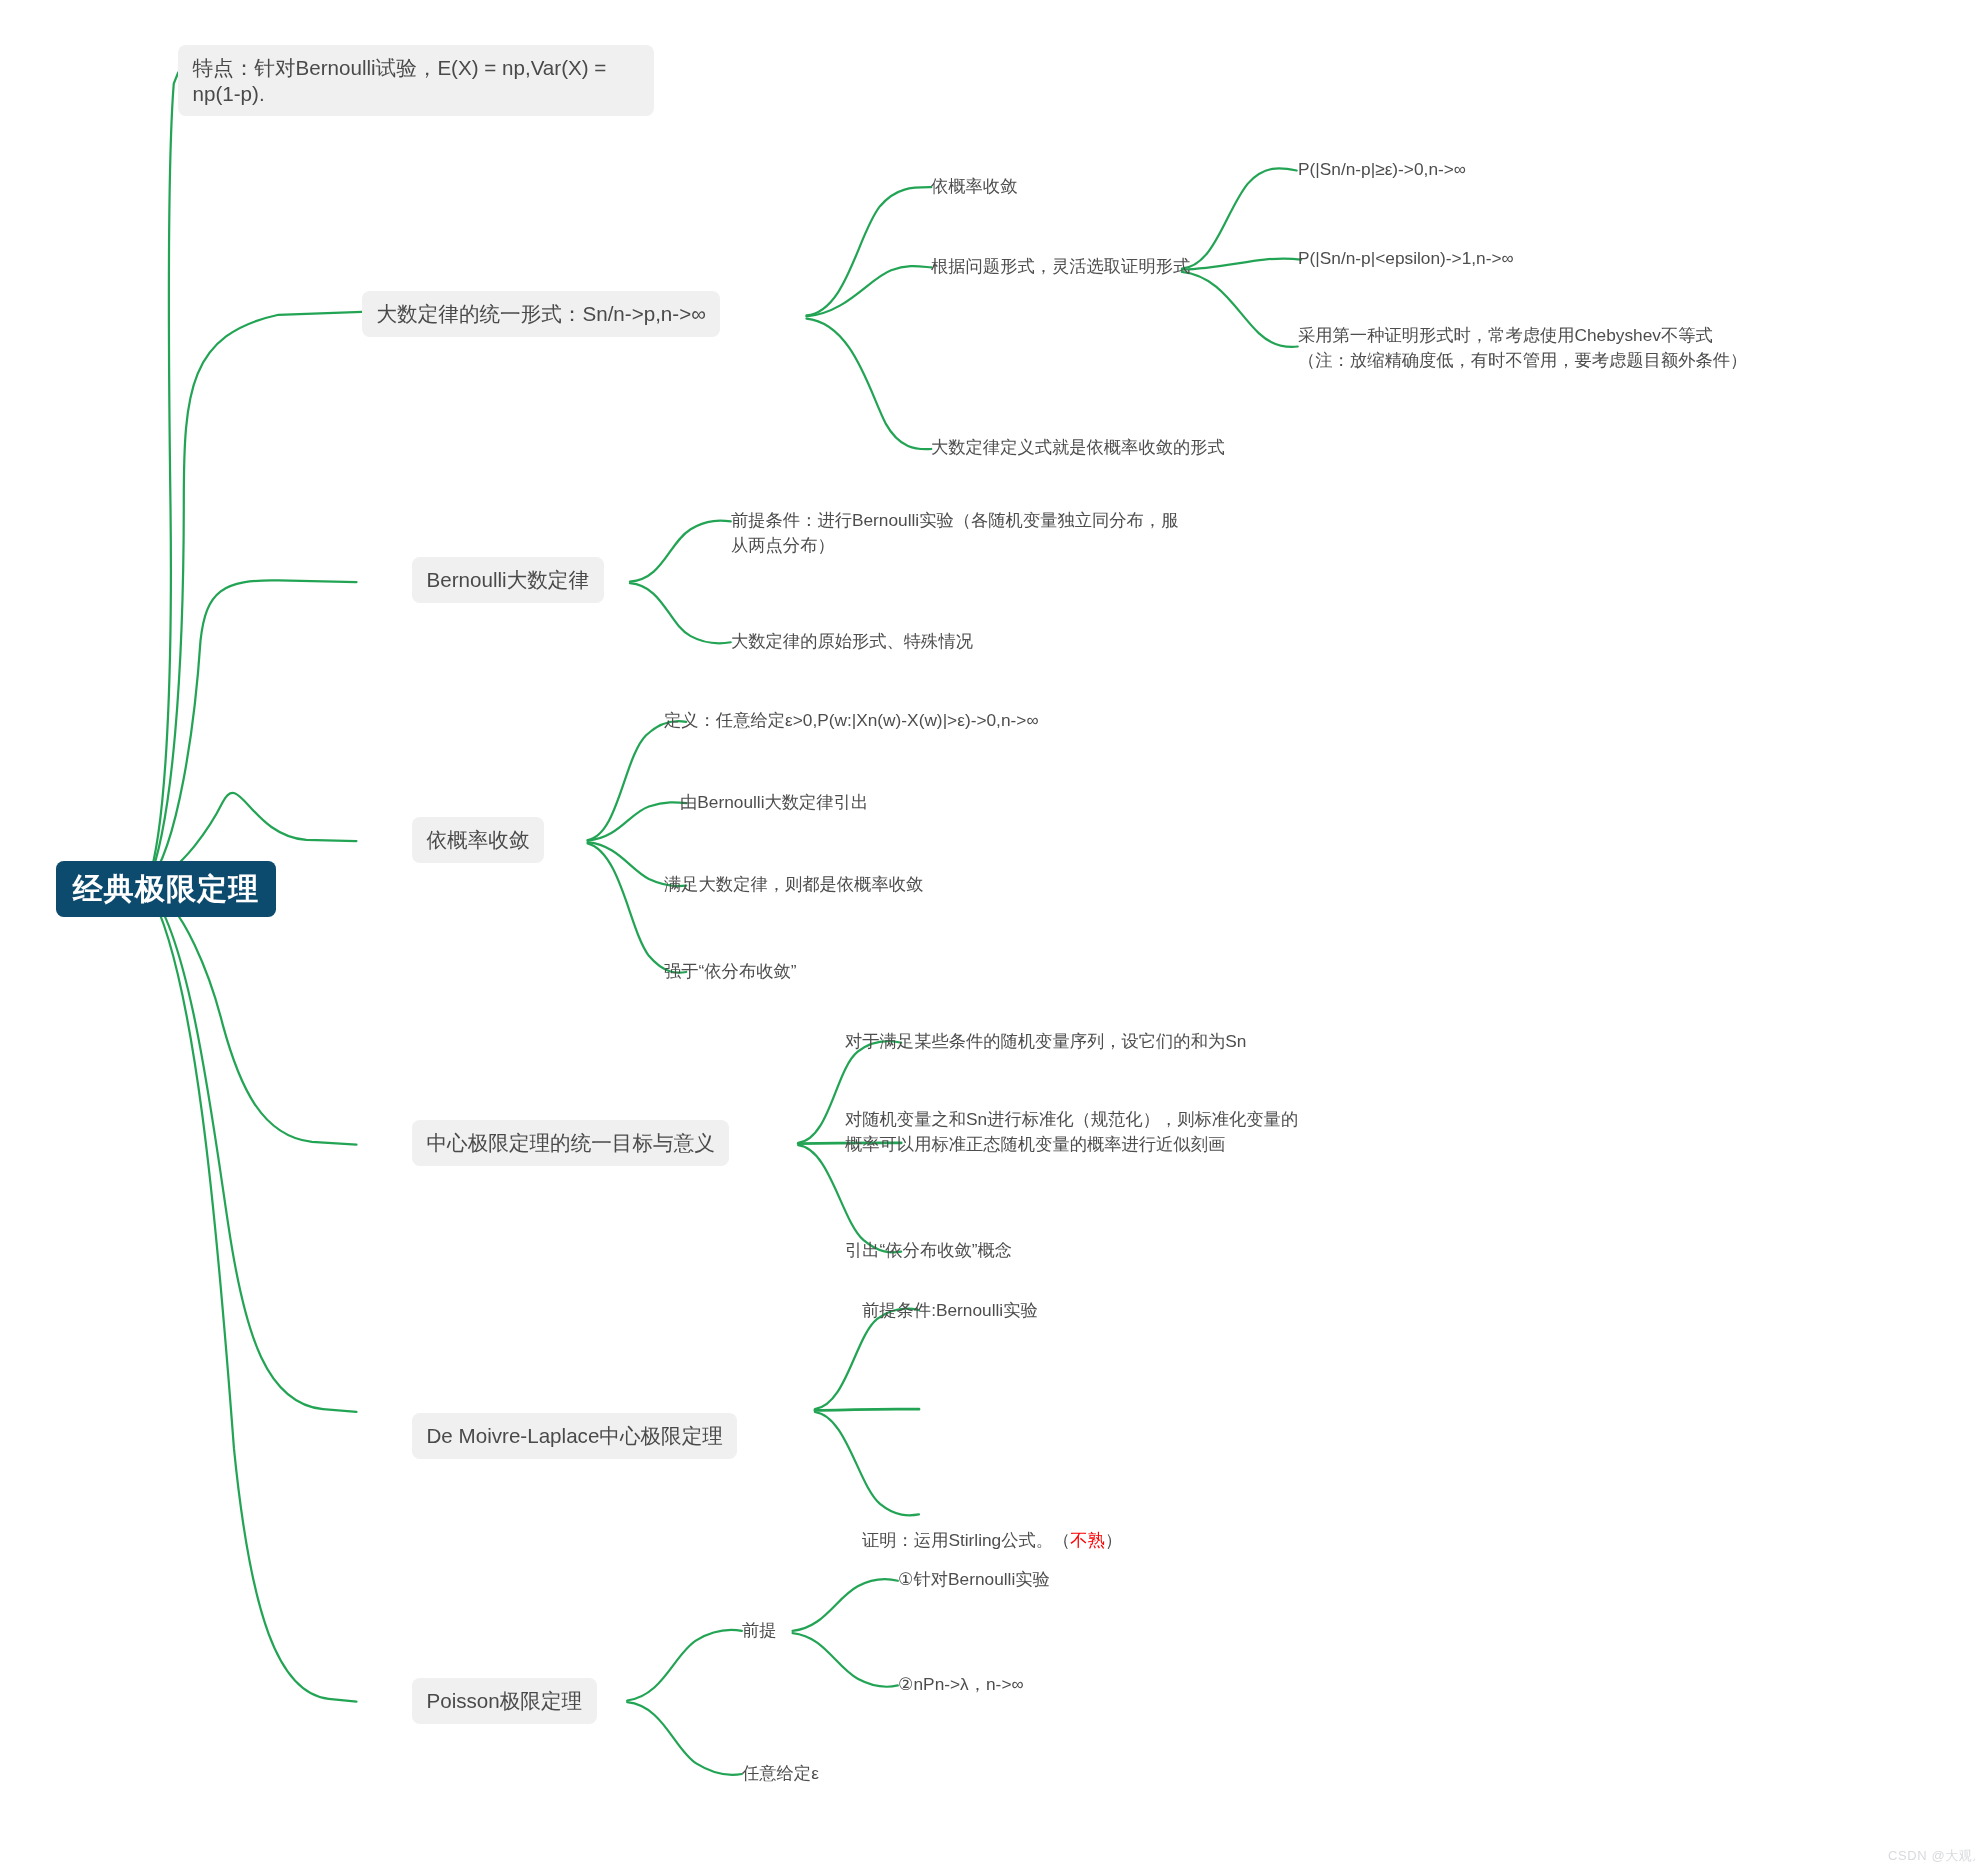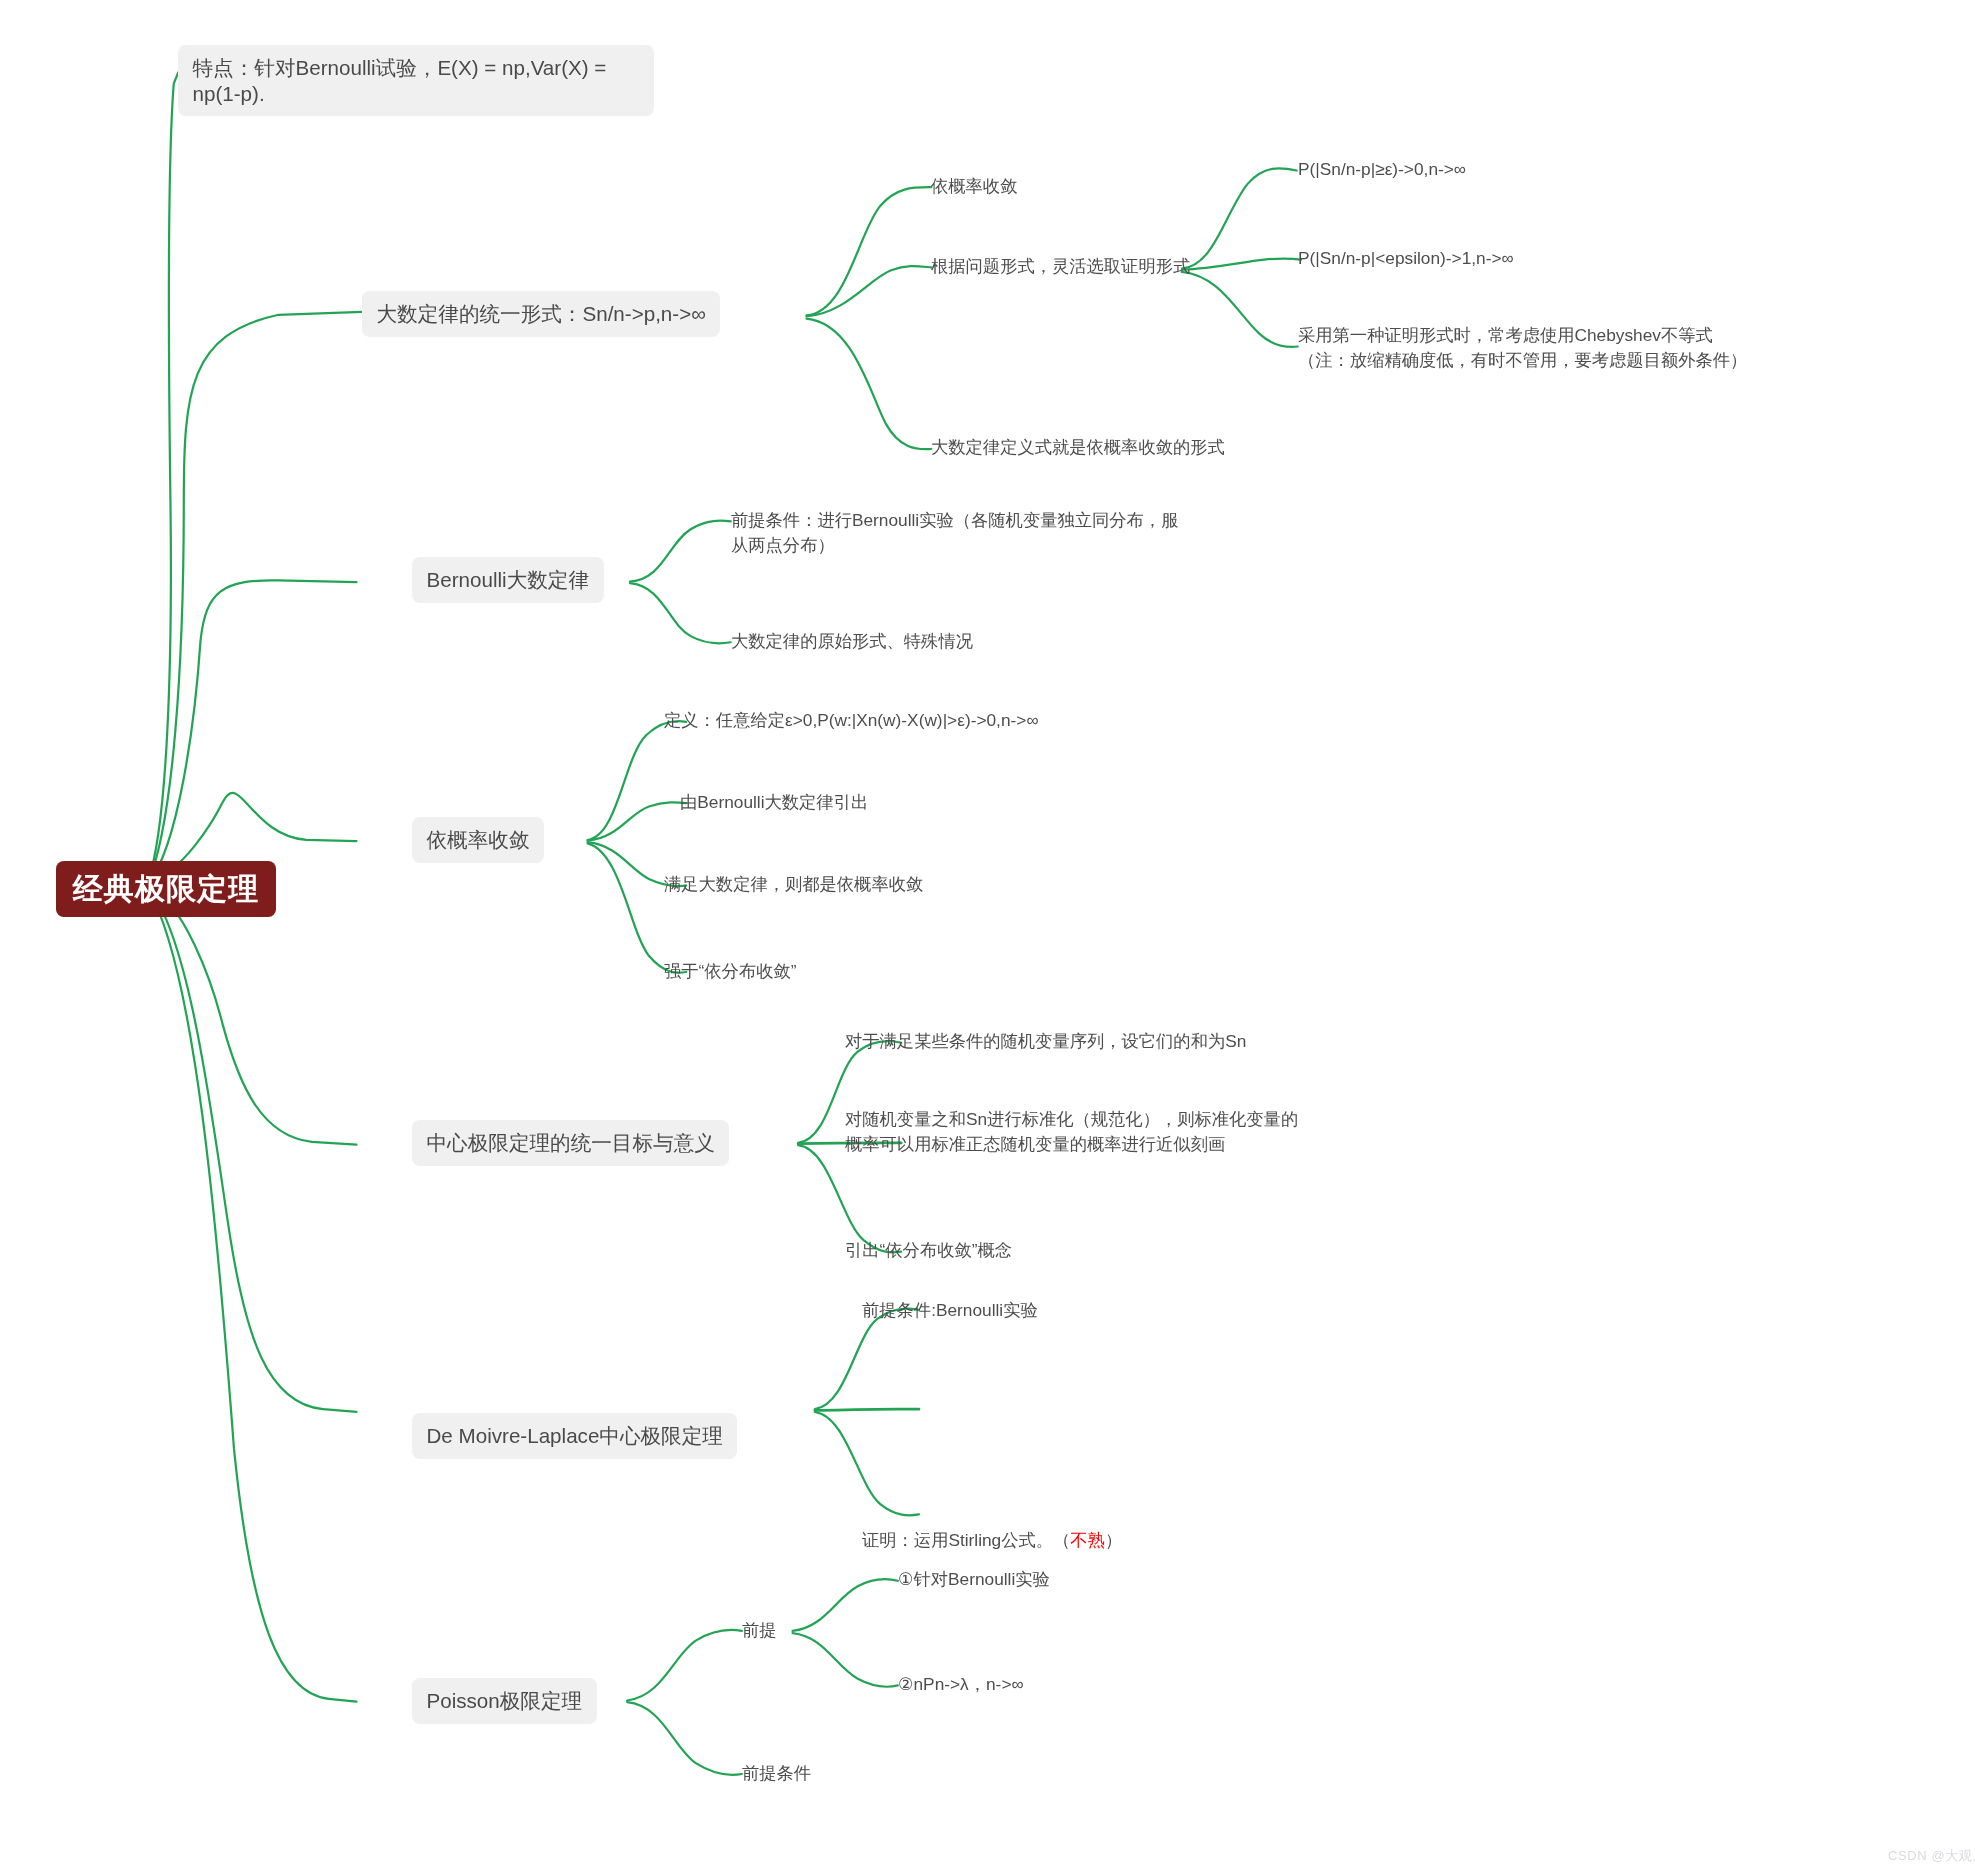--- a/index.html
+++ b/index.html
@@ -26,21 +26,21 @@
     pointer-events: none;
   }
   .node {
     position: absolute;
     box-sizing: border-box;
     display: flex;
     align-items: center;
   }
   
   .root {
-    background: #7f1d1d;
+    background: #0c4a6e;
     color: #ffffff;
     border-radius: 7.8px;
     font-size: 30px;
     font-weight: 600;
     letter-spacing: 1.1px;
     padding: 10px 16.7px;
     line-height: 1.2;
     white-space: nowrap;
   }
   
@@ -173,21 +173,21 @@
 
 
   <span class="node leaf" style="left:862px; top:1503px;">
     <span>证明：运用Stirling公式。（</span><span class="hl-red">不熟</span><span>）</span>
   </span>
 
   <div class="node branch" style="left:412px; top:1678px;">Poisson极限定理</div>
 
   <span class="node leaf" style="left:742px; top:1618px;">前提</span>
 
-  <span class="node leaf" style="left:742px; top:1761px;">前提条件</span>
+  <span class="node leaf" style="left:742px; top:1761px;">任意给定ε</span>
 
   <span class="node leaf" style="left:898px; top:1567px;">①针对Bernoulli实验</span>
 
   <span class="node leaf" style="left:898px; top:1672px;">②nPn-&gt;λ，n-&gt;∞</span>
 
   <div class="watermark" style="left:1888px; top:1847px;">CSDN @大观居士</div>
 
 </div>
 
 

